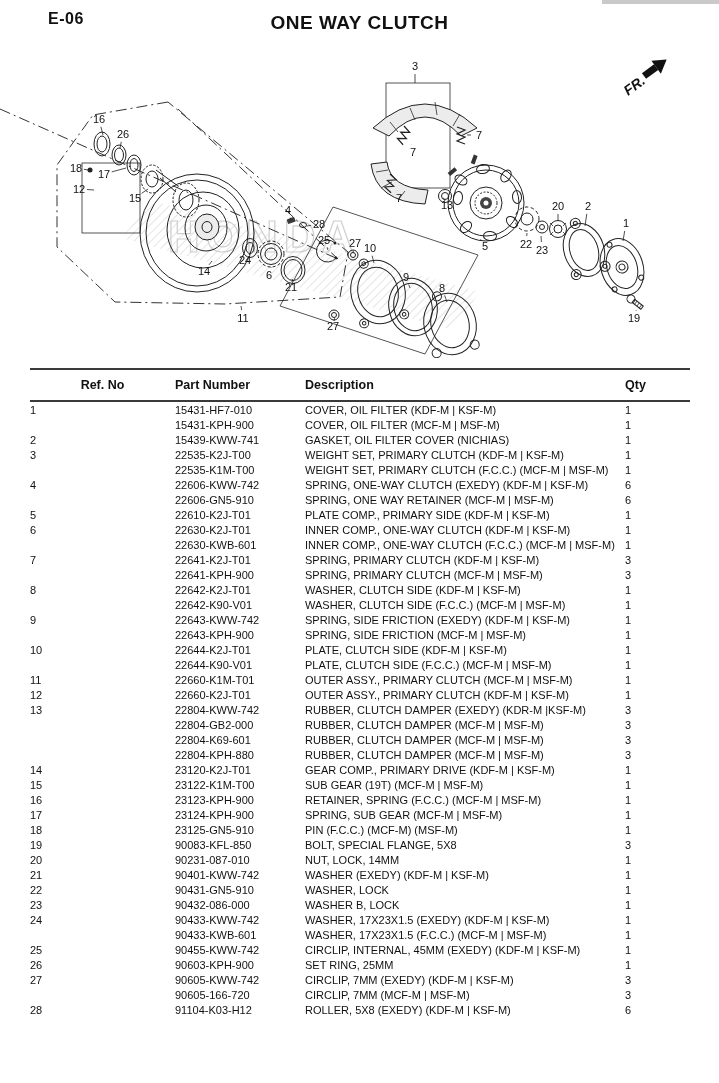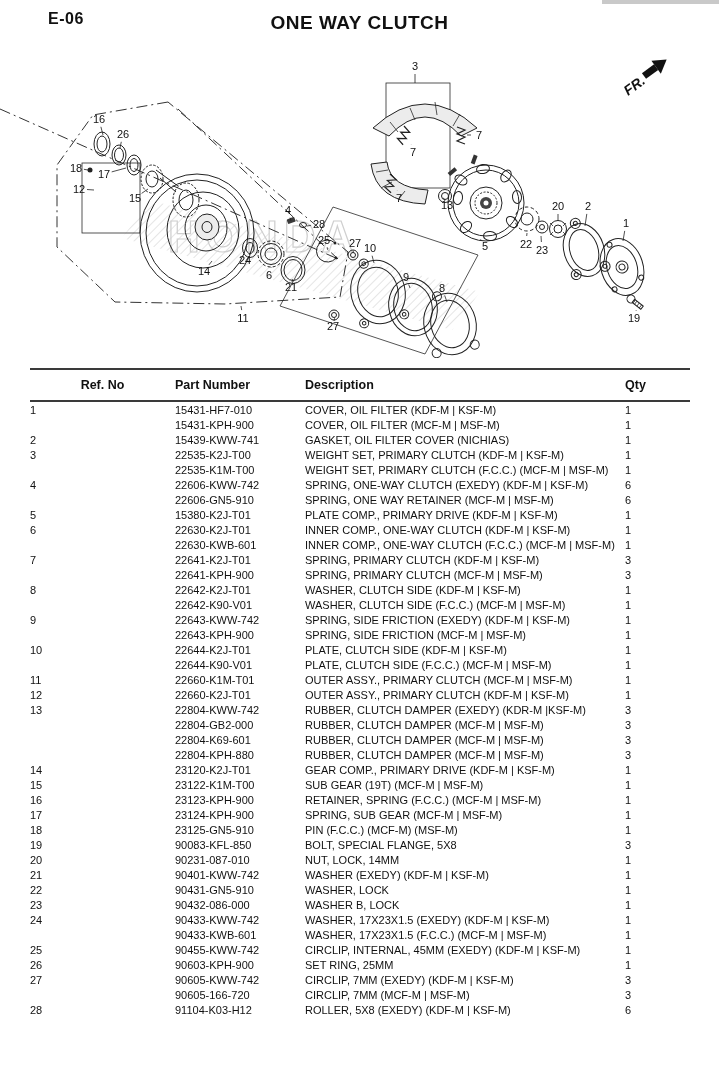--- a/index.html
+++ b/index.html
@@ -350,22 +350,22 @@
         <td class="col-qty">6</td>
       </tr>
       <tr>
         <td class="col-ref"></td>
         <td class="col-part">22606-GN5-910</td>
         <td class="col-desc">SPRING, ONE WAY RETAINER (MCF-M | MSF-M)</td>
         <td class="col-qty">6</td>
       </tr>
       <tr>
         <td class="col-ref">5</td>
-        <td class="col-part">15380-K2J-T01</td>
-        <td class="col-desc">PLATE COMP., PRIMARY DRIVE (KDF-M | KSF-M)</td>
+        <td class="col-part">22610-K2J-T01</td>
+        <td class="col-desc">PLATE COMP., PRIMARY SIDE (KDF-M | KSF-M)</td>
         <td class="col-qty">1</td>
       </tr>
       <tr>
         <td class="col-ref">6</td>
         <td class="col-part">22630-K2J-T01</td>
         <td class="col-desc">INNER COMP., ONE-WAY CLUTCH (KDF-M | KSF-M)</td>
         <td class="col-qty">1</td>
       </tr>
       <tr>
         <td class="col-ref"></td>

